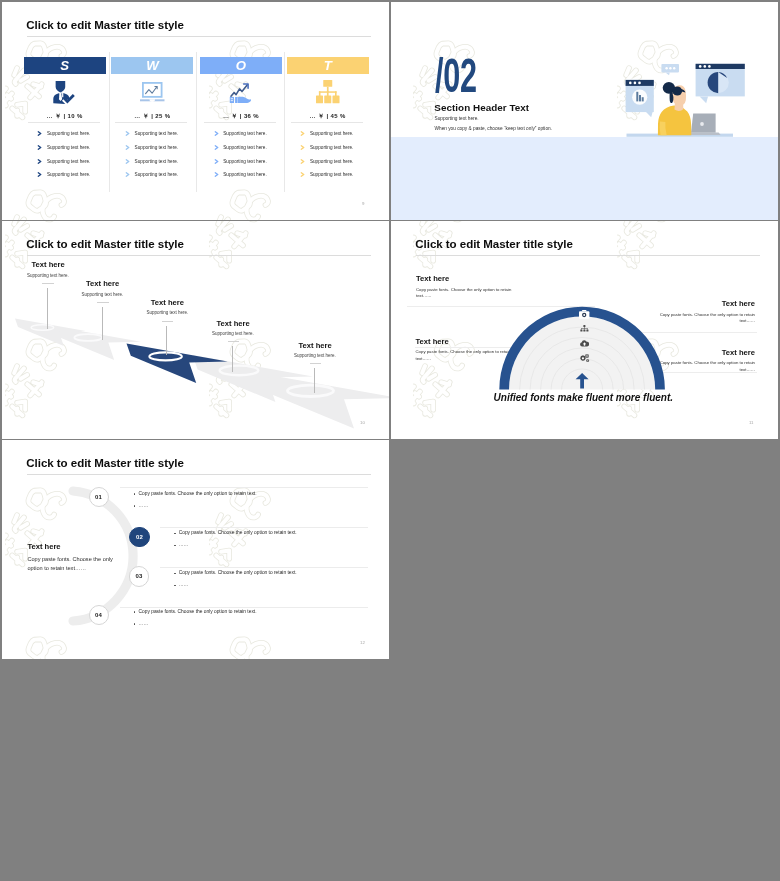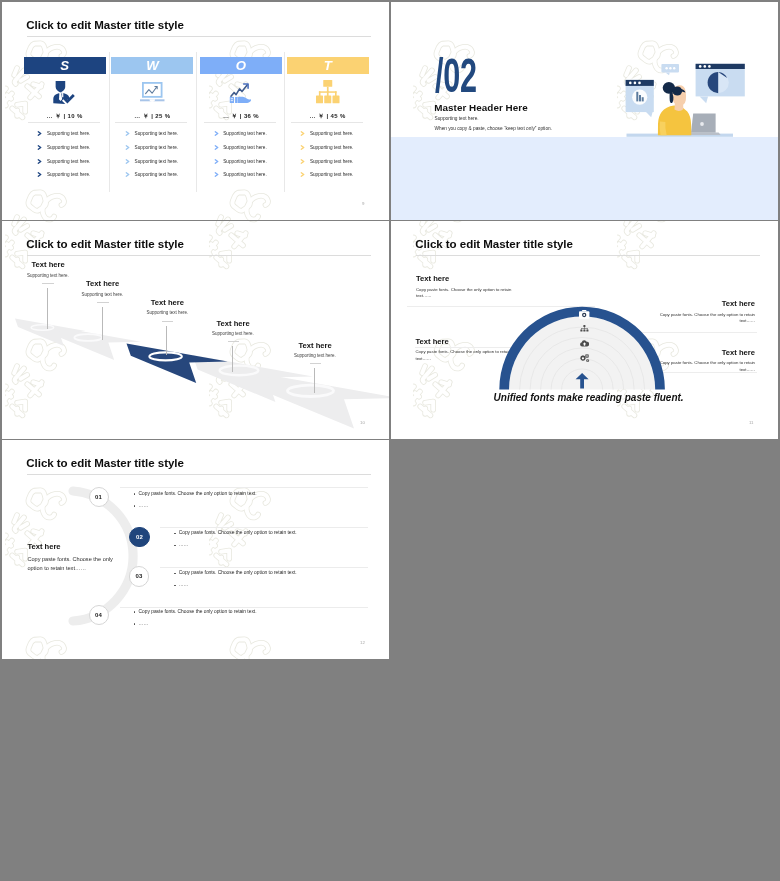--- a/index.html
+++ b/index.html
@@ -336,21 +336,21 @@
 
   <path d="M283.0 103.6 q-8.4 1.2 -12.2 6.2 q-3.6 4.6 -3.8 12.2 l-0.1 11.2 h33.4 l-0.2 -11.2 q-0.3 -8.2 -3.8 -12.6 q-3.2 -3.9 -8.6 -5.5 Z" fill="#f5c43f"></path>
   <path d="M269.0 119.6 q-0.9 6.6 0.5 13.6 h6.2 q-1.9 -7.6 -1.3 -13.2 Z" fill="#f8d15e"></path>
   <path d="M281.2 93.6 q-0.6 -9.4 5.8 -10.2 q6.6 -0.8 7.6 5.6 q0.8 5.2 0.2 9.2 q-0.5 3.2 -2.6 4.6 q0 2.6 0.2 4.4 q-4.0 3.2 -9.0 0.4 q0.4 -3.0 0.4 -6.0 q-2.2 -1.6 -2.6 -8.0 Z" fill="#f6cfad"></path>
   <ellipse cx="277.9" cy="85.8" rx="6.2" ry="5.9" fill="#142a49"></ellipse>
   <ellipse cx="286.4" cy="89.0" rx="4.7" ry="4.5" fill="#142a49"></ellipse>
   <path d="M279.8 88.8 q2.4 2.2 2.6 6.2 q0.2 3.8 -0.8 5.2 q-1.2 1.6 -2.2 0.2 q-0.8 -1.2 -0.8 -4.2 l0.0 -7.0 Z" fill="#142a49"></path>
   <path d="M281.4 89.0 q3.8 -3.0 8.6 -2.0 q3.8 0.8 4.4 3.6 q-4.6 -1.6 -8.4 -0.6 q-3.0 0.8 -4.6 2.4 Z" fill="#142a49"></path>
 </svg>
   <div class="sec-num">/02</div>
-  <div class="sec-h">Master Header Here</div>
+  <div class="sec-h">Section Header Text</div>
   <div class="sec-s1">Supporting text here.</div>
   <div class="sec-s2">When you copy &amp; paste, choose “keep text only” option.</div>
 </div>
 
 <div class="slide s3">
   <svg class="wm" viewBox="2 221 387 218">
         <rect x="2" y="221" width="387" height="218" fill="url(#wmpat)"></rect>
       </svg>
 <svg class="abs" style="left:0;top:0" width="387" height="218" viewBox="0 0 387 218">
   <path d="M253.0 151.5 L396.7 177.1 L342.0 178.3 L352.0 207.6 L259.1 169.0 Z" fill="#ededee"></path>
@@ -445,21 +445,21 @@
   <div class="arc-b ra" style="right:23.0px;top:90.80000000000001px;width:100px">Copy paste fonts. Choose the only option to retain text……</div>
   <div class="arc-t ra" style="right:23.0px;top:127.10000000000002px;width:100px">Text here</div>
   <div class="arc-b ra" style="right:23.0px;top:139.39999999999998px;width:100px">Copy paste fonts. Choose the only option to retain text……</div>
   <div class="arc-line" style="left:16px;top:85px;width:188px"></div>
   <div class="arc-line" style="left:200px;top:111.39999999999998px;width:166px"></div>
   <div class="arc-line" style="left:24px;top:126.10000000000002px;width:147px"></div>
   <div class="arc-line" style="left:207px;top:151px;width:159px"></div>
   <div class="arc-dot" style="left:205px;top:110.39999999999998px"></div>
   <div class="arc-dot" style="left:168px;top:125.10000000000002px"></div>
   <div class="arc-dot" style="left:209px;top:150px"></div>
-  <div class="arc-cap" style="left:102.6px;top:170.8px">Unified fonts make reading paste fluent.</div>
+  <div class="arc-cap" style="left:102.6px;top:170.8px">Unified fonts make fluent more fluent.</div>
   <div class="pgno" style="left:358px;top:199px">11</div>
 </div>
 
 <div class="slide s5">
   <svg class="wm" viewBox="2 440 387 219">
         <rect x="2" y="440" width="387" height="219" fill="url(#wmpat)"></rect>
       </svg>
 <svg class="abs" style="left:0;top:0" width="387" height="219" viewBox="0 0 387 219">
   <path d="M71 51 A65.2 65.2 0 0 1 71 181" fill="none" stroke="#ededed" stroke-width="9.2" stroke-linecap="round"></path>
 </svg>

